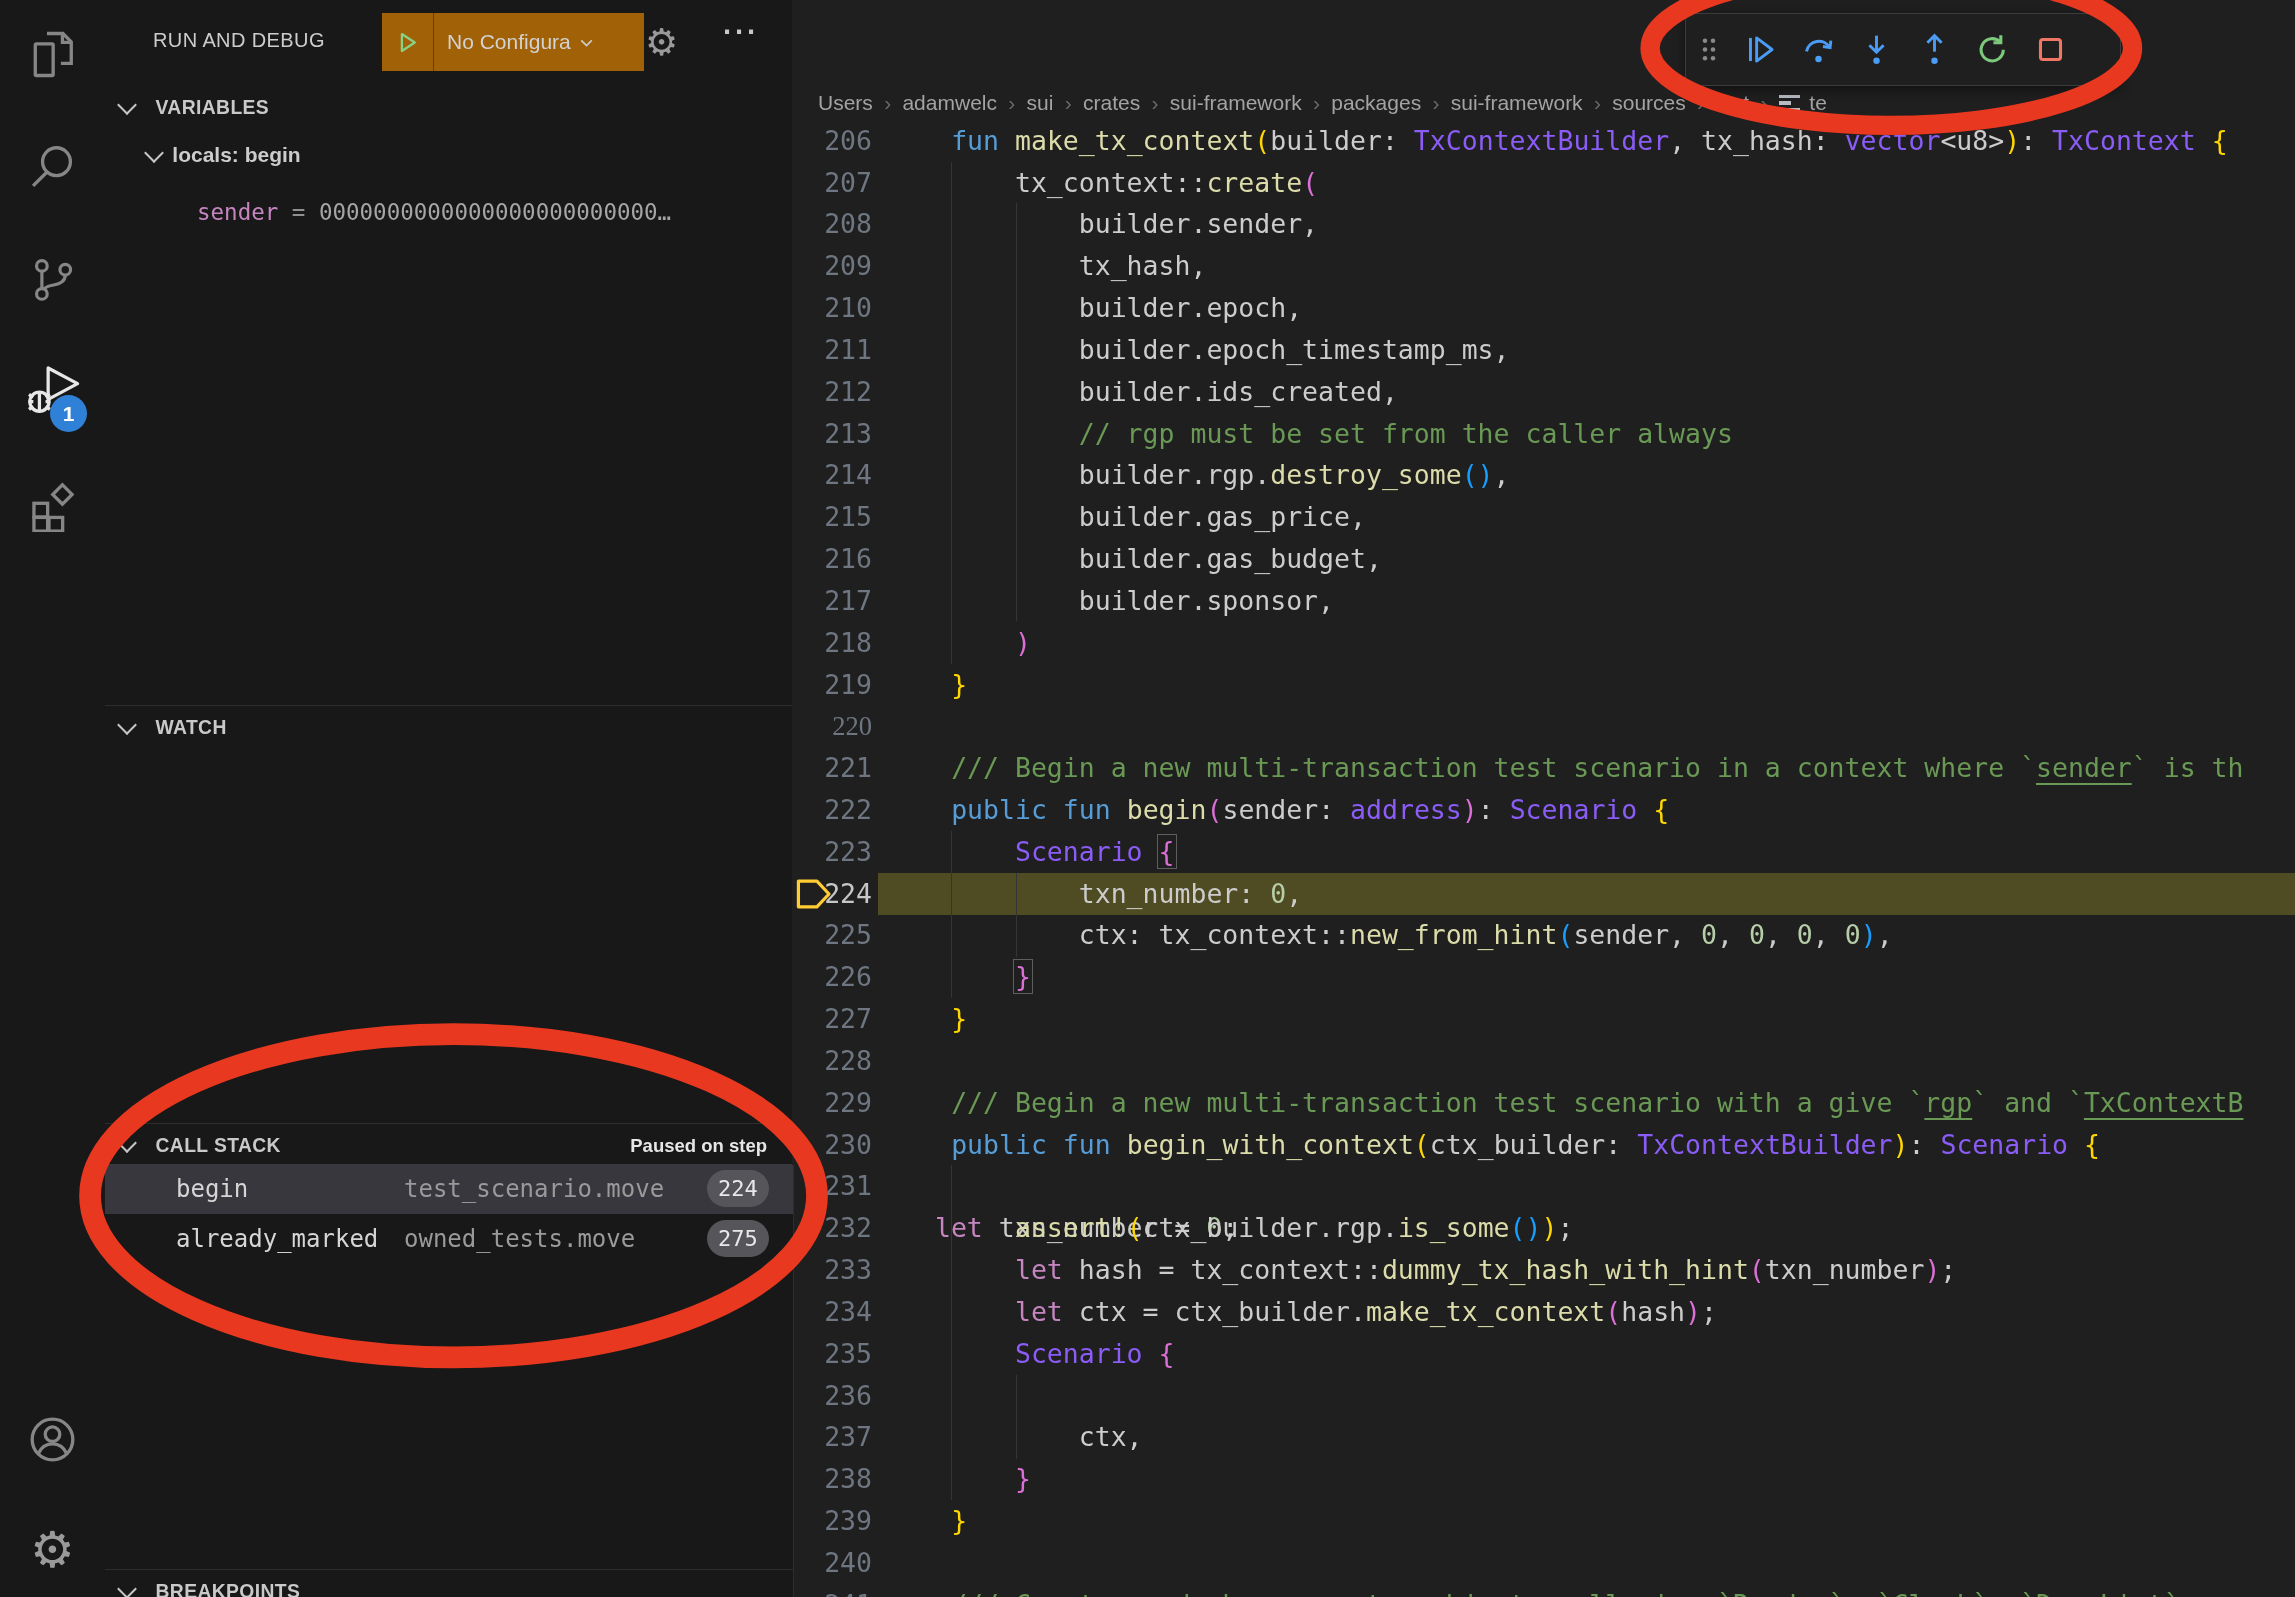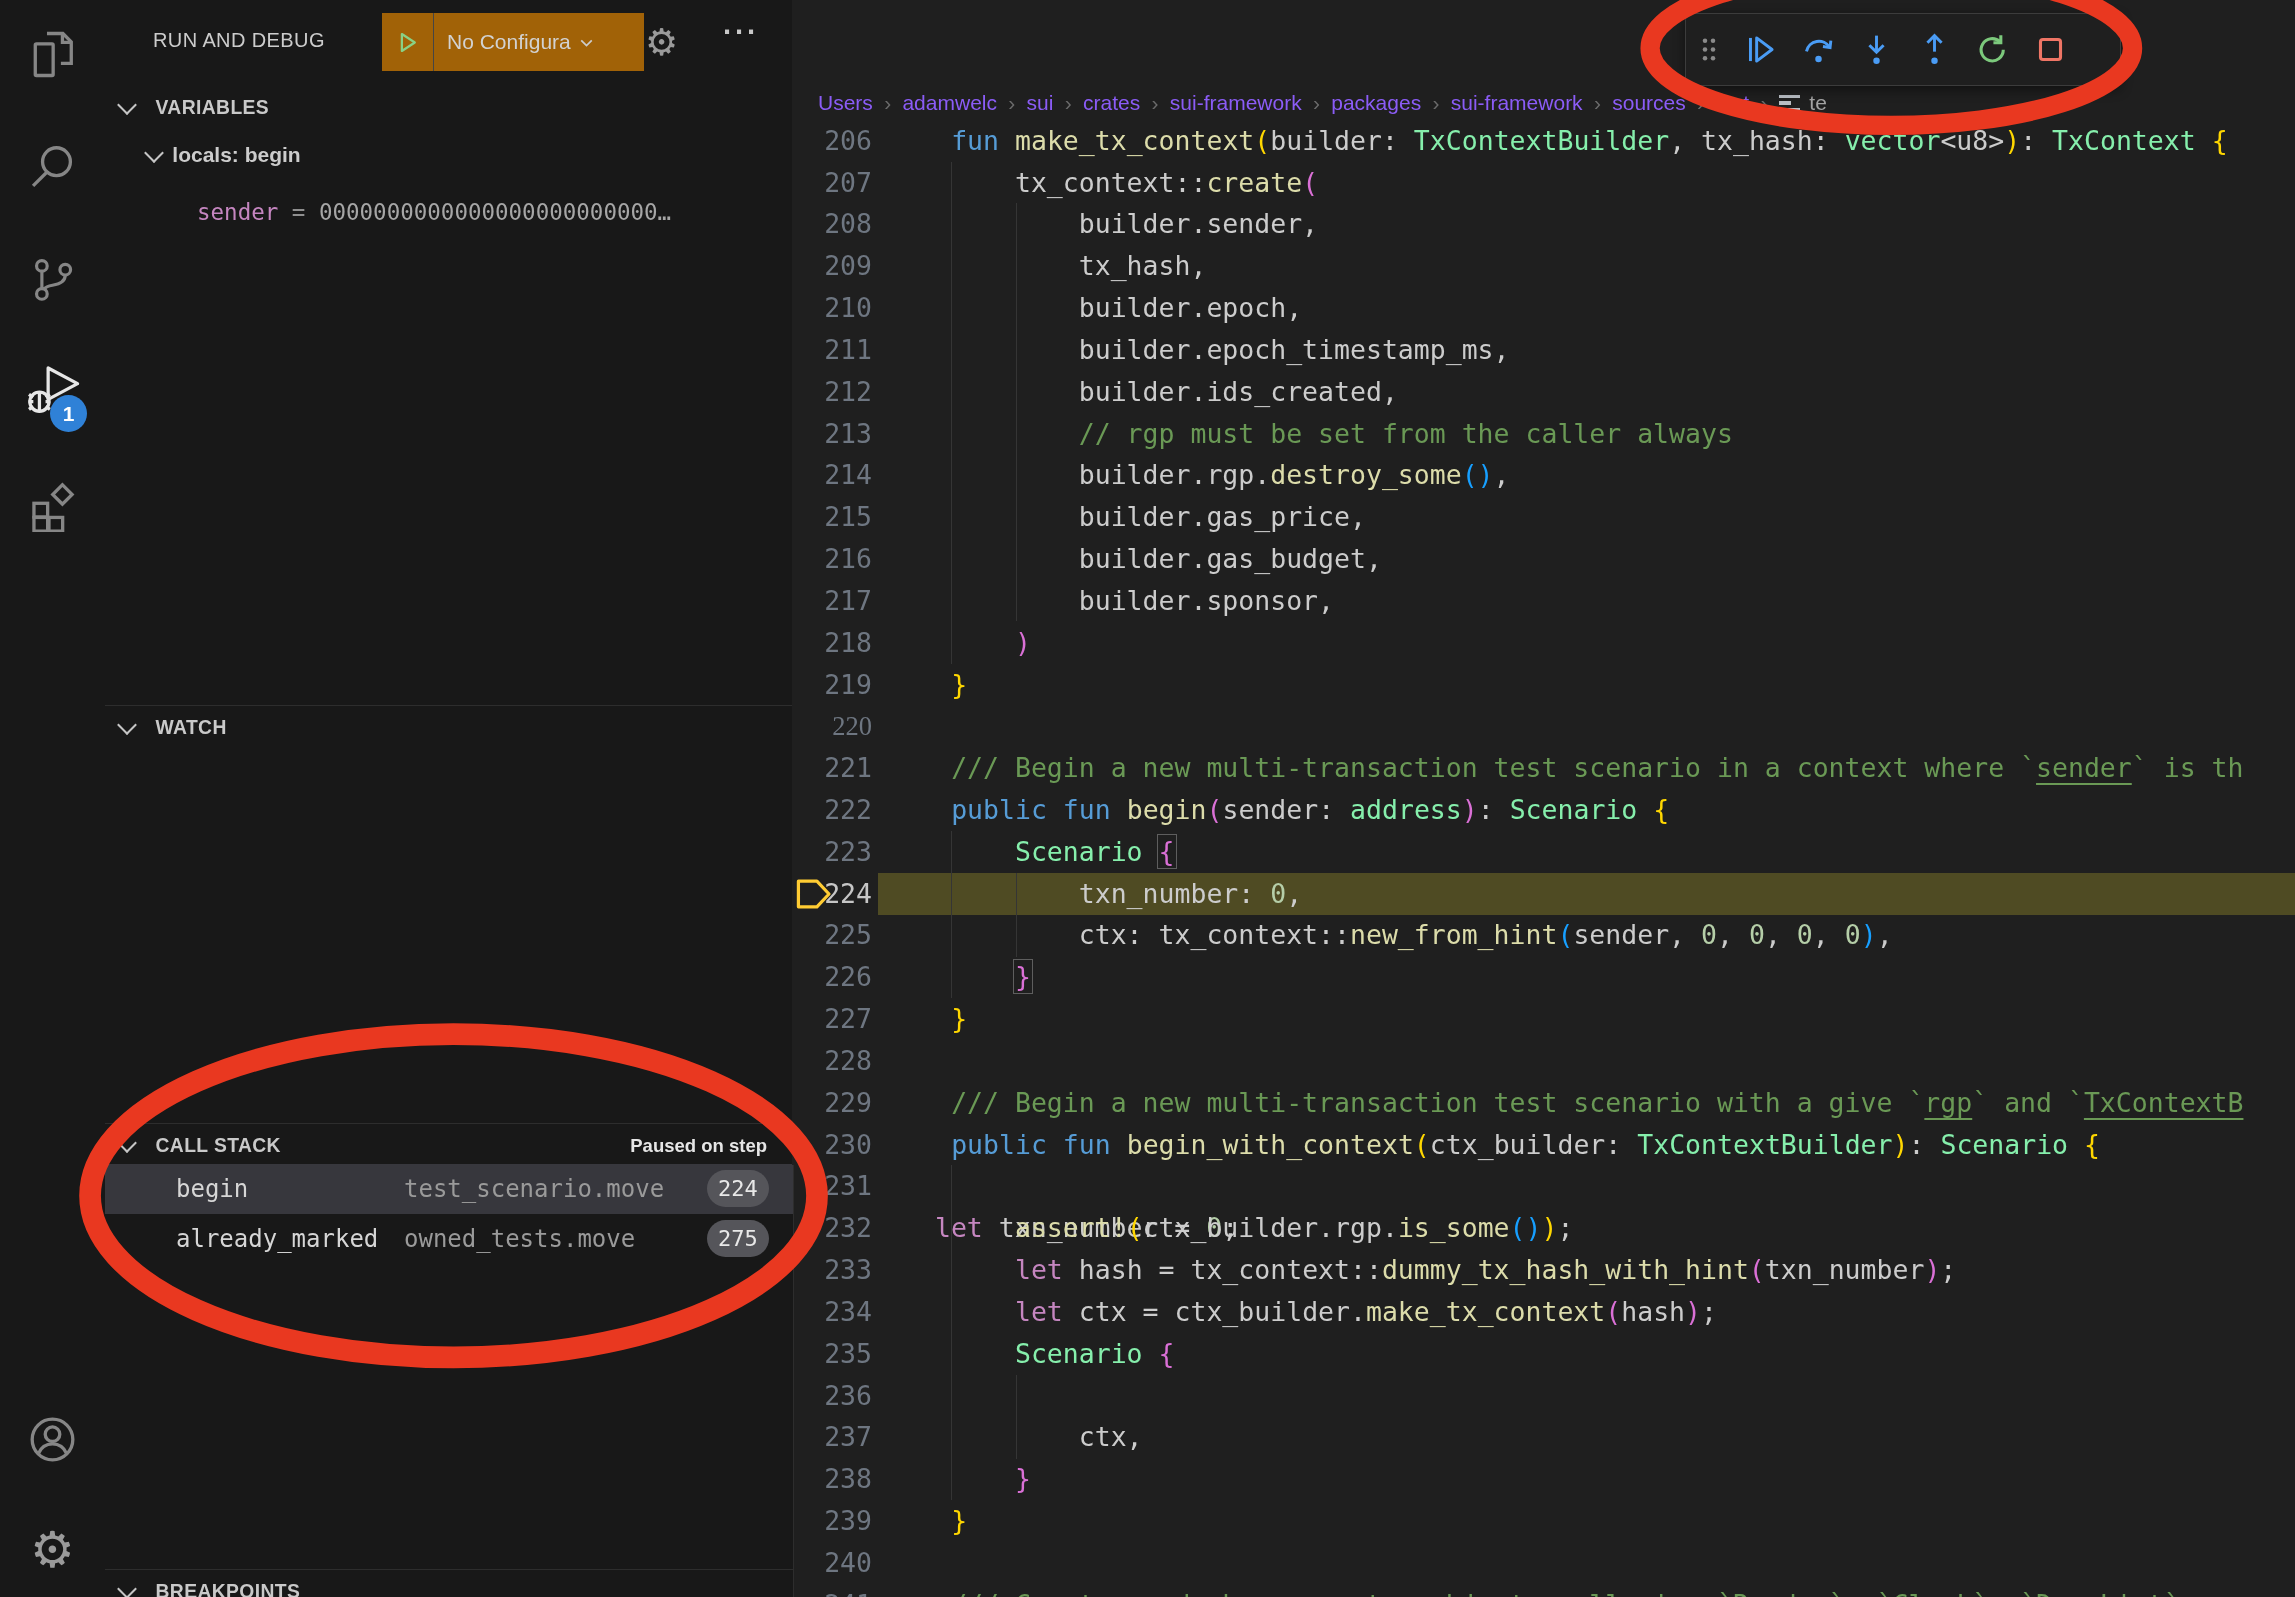--- a/index.html
+++ b/index.html
@@ -55,38 +55,38 @@
   .tab .tlabel{margin-left:14.5px;font-size:22px;color:#c2c2c2;white-space:nowrap;overflow:hidden;}
   .tab.active .tlabel{color:#e2e2e2;}
   .move-icon{display:flex;flex-direction:column;justify-content:center;gap:3.2px;width:22.5px;}
   .move-icon i{display:block;height:3.2px;background:#b9bec4;}
   .move-icon i:nth-child(1){width:21px;}
   .move-icon i:nth-child(2){width:12px;}
   .move-icon i:nth-child(3){width:21px;}
 
   #breadcrumb{left:792px;top:78px;width:1503px;height:50px;background:#1f1f1f;display:flex;align-items:center;
     padding-left:26px;box-sizing:border-box;z-index:3;overflow:hidden;white-space:nowrap;}
-  .bc-item{color:#8b5cf6;font-size:21px;}
+  .bc-item{color:#a3a3a3;font-size:21px;}
   .bc-sep{color:#6b6b6b;font-size:21px;margin:0 11.3px;}
   .bc-file{display:flex;align-items:center;gap:8px;color:#a3a3a3;font-size:21px;}
 
   
   #dbgbar{left:1685px;top:13px;width:434px;height:71px;background:#1f1f1f;border:0.8px solid #3c3c3c;border-radius:6.4px;
     display:flex;align-items:center;z-index:4;box-shadow:0 3.2px 11.3px rgba(0,0,0,.45);}
   .dbtn{width:58px;height:71px;display:flex;align-items:center;justify-content:center;}
   .dbtn:first-child{width:45px;}
 
   
   #code{position:absolute;left:792px;top:0;width:1503px;height:1165px;background:#1f1f1f;z-index:1;}
   .cline{position:absolute;left:0;width:1503px;height:42px;display:flex;font-family:"DejaVu Sans Mono",monospace;
     font-size:26.5px;line-height:42px;white-space:pre;}
   .ln{width:80px;text-align:right;color:#6e7681;flex:none;}
   .ln.cur{color:#c6c6c6;}
   .ct{padding-left:15.3px;flex:none;}
-  .s-df{color:#cccccc}.s-kw{color:#569cd6}.s-kwp{color:#c586c0}.s-fn{color:#dcdcaa}.s-ty{color:#86efac}
+  .s-df{color:#cccccc}.s-kw{color:#569cd6}.s-kwp{color:#c586c0}.s-fn{color:#dcdcaa}.s-ty{color:#8b5cf6}
   .s-cm{color:#6a9955}.s-num{color:#b5cea8}.s-b1{color:#ffd700}.s-b2{color:#da70d6}.s-b3{color:#179fff}
   .s-cmu{color:#6a9955;text-decoration:underline;text-decoration-thickness:2.4px;text-underline-offset:6.4px;}
   .s-b2m{color:#da70d6;outline:1.6px solid #5e5e5e;outline-offset:1.6px;}
   #curline{position:absolute;left:86px;width:1417px;height:42px;background:#4f4b23;}
   .guide{position:absolute;width:0.8px;background:#353535;}
 
   #annot{position:absolute;left:0;top:0;width:2295px;height:1597px;z-index:9;pointer-events:none;}
 </style>
 </head>
 <body>

